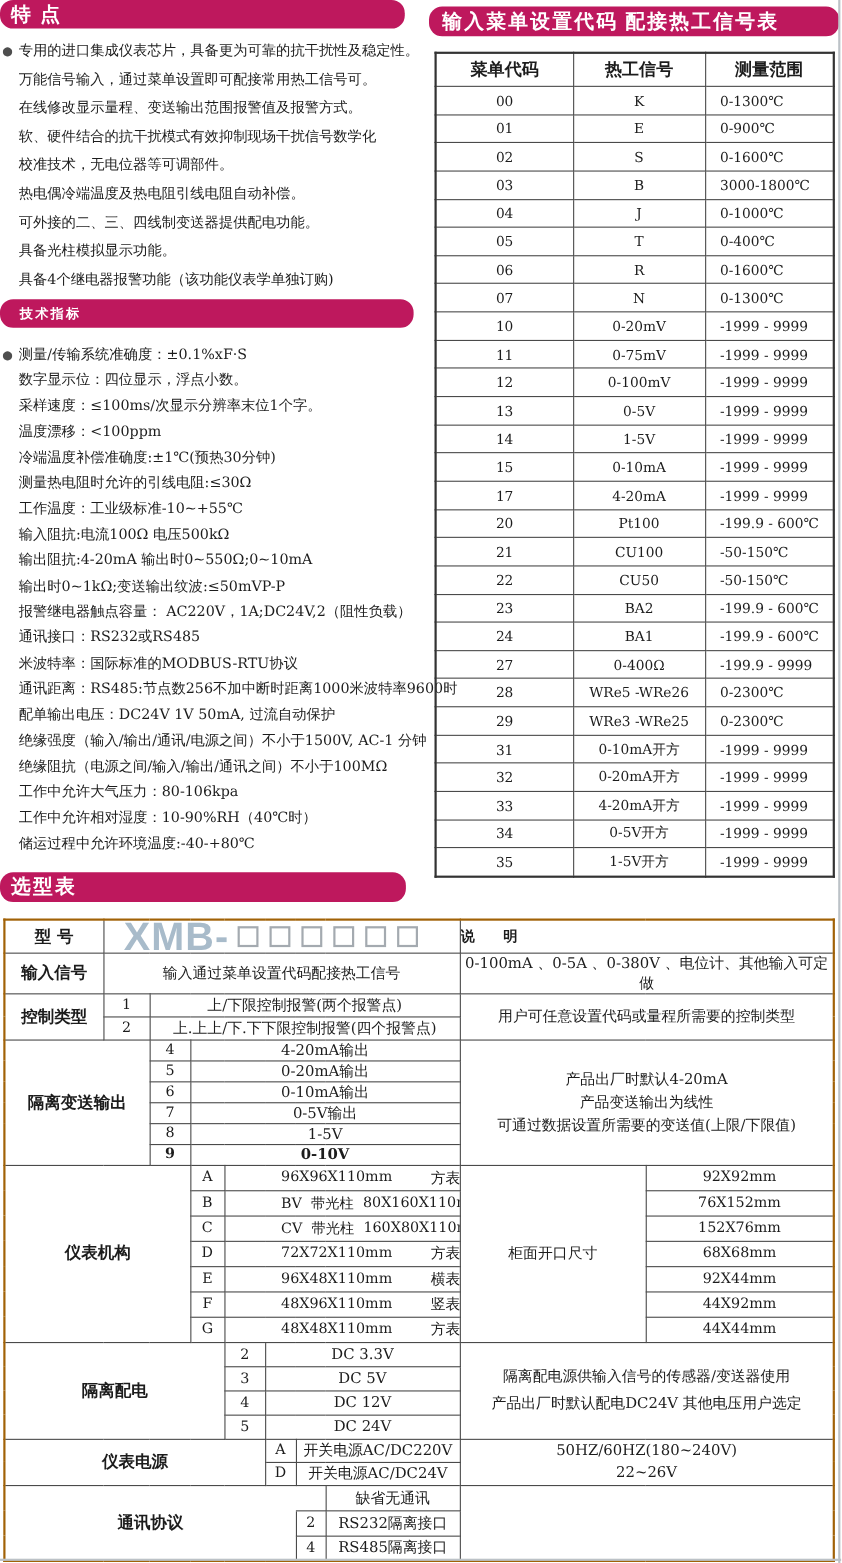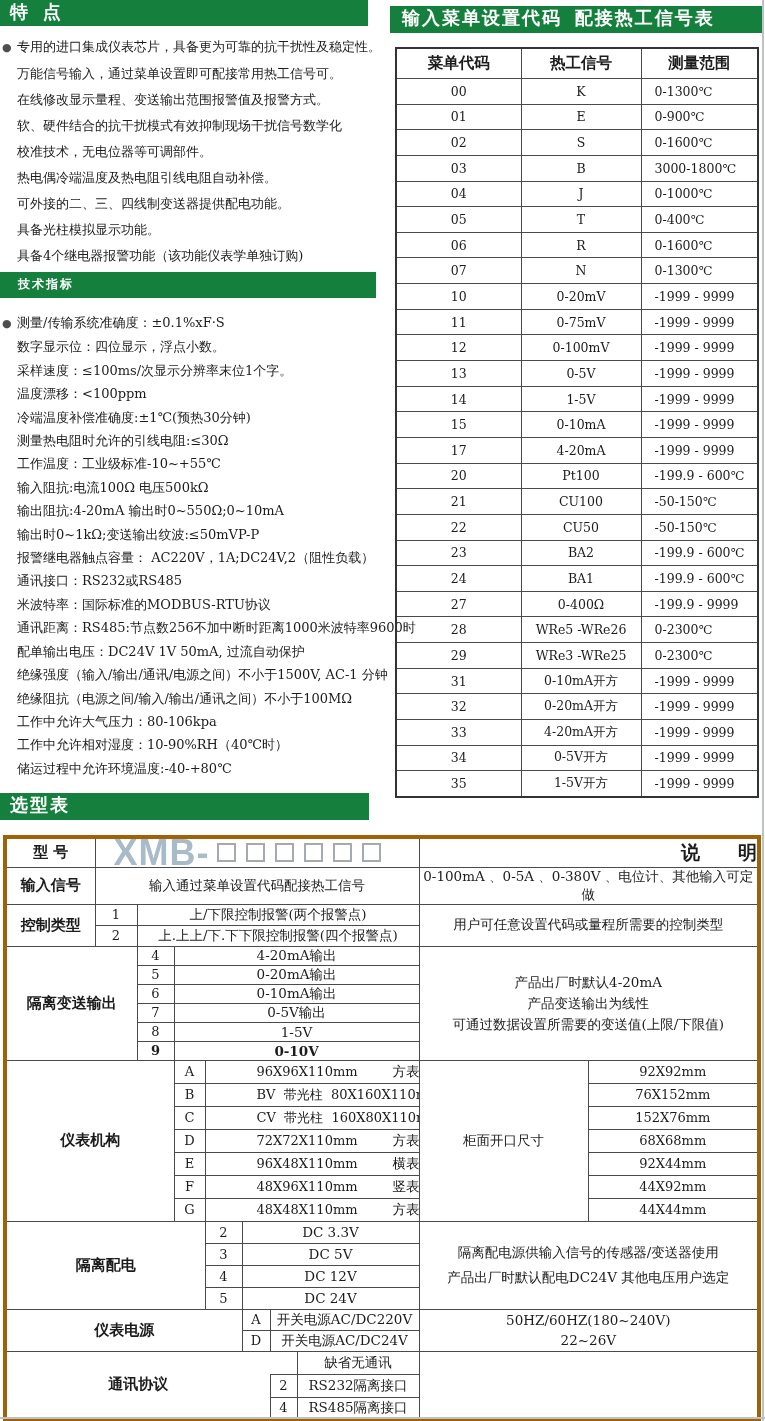--- a/index.html
+++ b/index.html
@@ -1,48 +1,48 @@
 <!DOCTYPE html>
 <html><head>
 <meta charset="utf-8">
 <style>
   html,body{margin:0;padding:0;background:#fff;}
   .page{position:relative;width:765px;height:1421px;background:#fff;overflow:hidden;
         font-family:"DejaVu Serif","Liberation Serif",serif;color:#1c1c1c;}
   
-  .bar{position:absolute;background:#15803d;color:#ffffff;font-weight:bold;
-       font-family:Liberation Mono, monospace;letter-spacing:2px;}
+  .bar{position:absolute;background:#be185d;color:#ffffff;font-weight:bold;
+       font-family:Liberation Serif, serif;letter-spacing:2px;border-radius:12px;}
   #bar-features{left:0;top:3;width:358px;height:26px;line-height:26px;font-size:18px;padding-left:10px;}
   #bar-specs{left:0;top:272px;width:358px;height:26px;line-height:26px;font-size:12px;padding-left:18px;}
   #bar-signal{left:390px;top:6px;width:361px;height:27px;line-height:27px;font-size:18px;padding-left:12px;}
   #bar-selection{left:0;top:793px;width:359px;height:27px;line-height:27px;font-size:18px;padding-left:10px;}
   
   #features-list{position:absolute;left:2px;top:34px;width:380px;}
   #features-list .tline{line-height:26px;font-size:13px;white-space:nowrap;}
   #specs-list{position:absolute;left:2px;top:311px;width:398px;}
   #specs-list .tline{line-height:23.4px;font-size:13px;white-space:nowrap;}
   .blt{display:inline-block;width:15px;font-size:11px;color:#4e4e4e;}
   
   #signal-table{position:absolute;left:395px;top:47px;width:362px;border-collapse:collapse;
                 table-layout:fixed;border:2px solid #333;}
   #signal-table td,#signal-table th{border:1px solid #4a4a4a;padding:0;overflow:hidden;}
   #signal-table th{height:29px;font-size:15.5px;font-weight:bold;text-align:center;}
   #signal-table td{height:24.65px;font-size:12.5px;text-align:center;}
   #signal-table td.rng{text-align:left;padding-left:13px;}
   
   #sel-table{position:absolute;left:3px;top:835px;width:754px;border-collapse:collapse;
-             table-layout:fixed;border:4px solid #a16207;}
+             table-layout:fixed;border:2px solid #a16207;}
   #sel-table td{border:1px solid #4a4a4a;padding:0;overflow:hidden;vertical-align:middle;}
   #sel-table .h30{height:30px}#sel-table .h25{height:25px}#sel-table .h21{height:21px}
   #sel-table .h19{height:19px}#sel-table .h23{height:23px}#sel-table .h22{height:22px}
   .lab{font-weight:bold;font-size:15px;text-align:center;}
   .cod{text-align:center;font-size:13px;}
   .des{text-align:center;font-size:13.5px;}
   .note{text-align:center;font-size:13.5px;}
-  .deshdr{font-size:19px;font-weight:bold;text-align:right;}
+  .deshdr{font-size:13px;font-weight:bold;text-align:left;}
   .modelwrap{display:flex;align-items:center;padding-left:18px;}
   .xmb{font-family:"Liberation Sans","DejaVu Sans",sans-serif;font-weight:bold;font-size:36px;
        color:#a8bbca;letter-spacing:1px;margin-right:7px;line-height:27px;}
   .mbox{width:15px;height:15px;border:2px solid #a4aab0;margin-right:10px;flex:none;}
   .mwrap{display:flex;align-items:center;padding-left:5px;font-size:13px;margin-left:46px;}
   .mpre{white-space:pre;}
   .msize{flex:1;text-align:right;white-space:nowrap;}
   .mtype{width:62px;text-align:right;padding-right:8px;flex:none;font-size:13.5px;}
   .nbr{border-right:none !important;}
   .nbl{border-left:none !important;}

